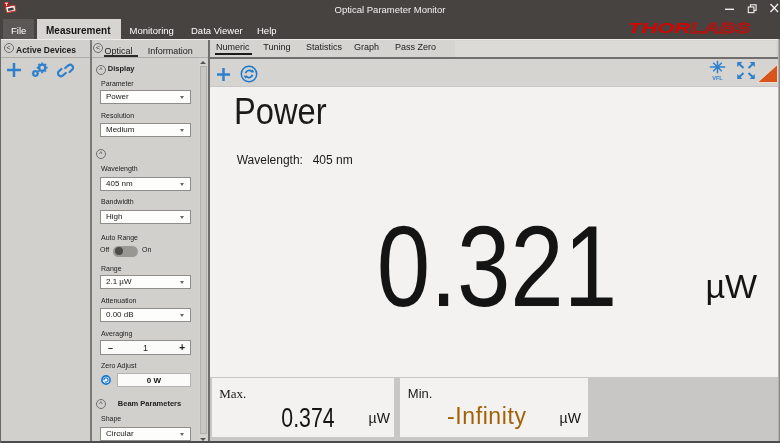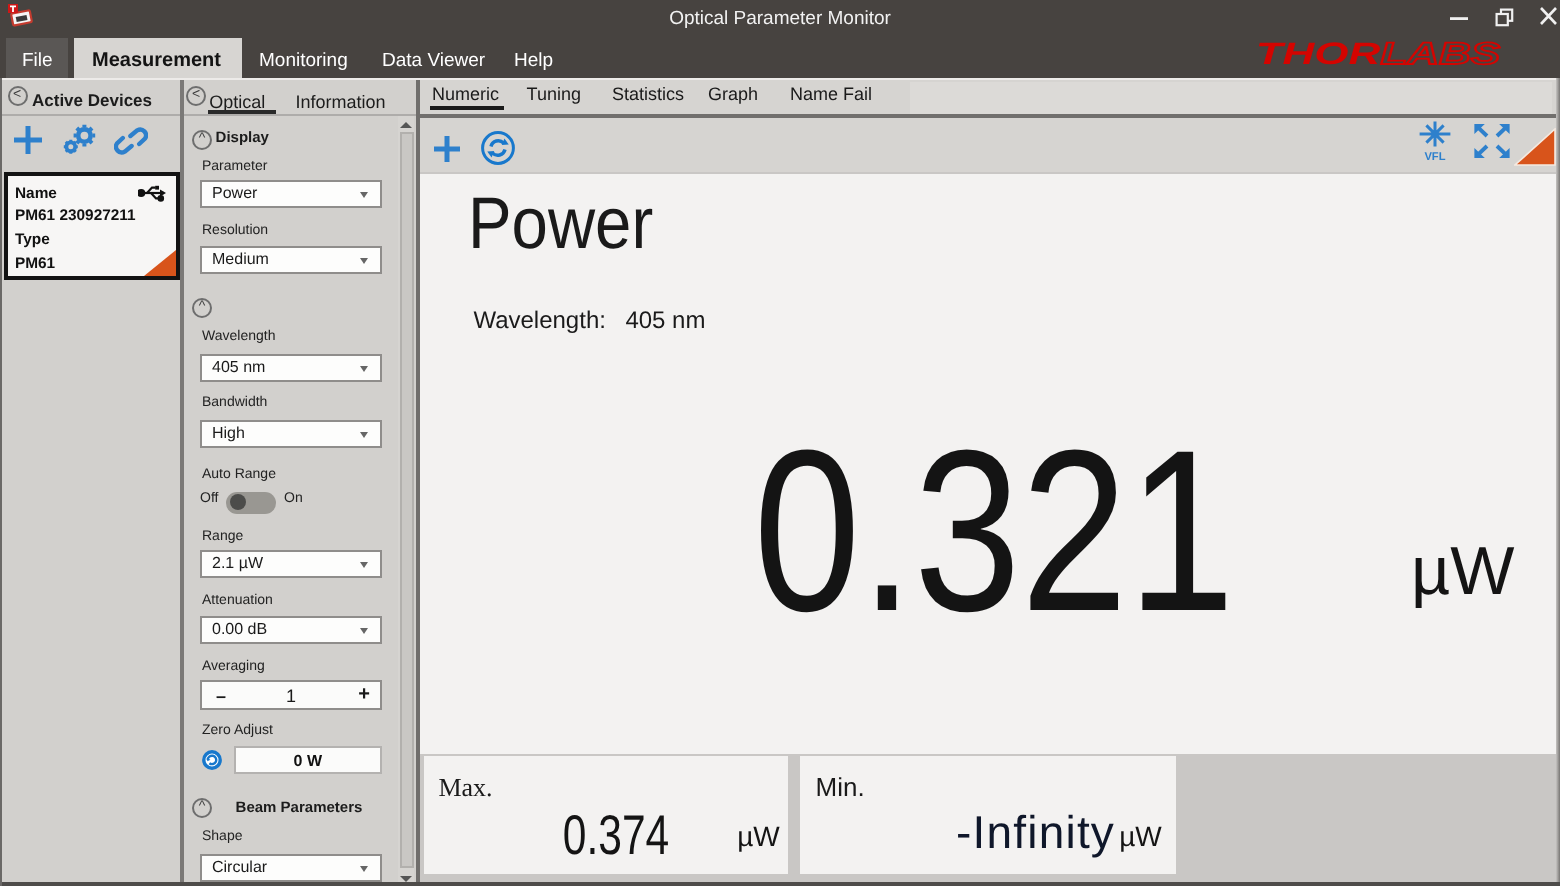--- a/index.html
+++ b/index.html
@@ -103,38 +103,20 @@
           <path d="M4.4 7.9 v1.1 M4.4 13.8 v1.1 M0.9 11.4 h1.1 M6.8 11.4 h1.1 M1.9 8.9 l0.8 0.8 M6.1 13.1 l0.8 0.8 M6.9 8.9 l-0.8 0.8 M2.7 13.1 l-0.8 0.8"></path>
         </g>
   </g>
  </svg>
  <svg class="abs" style="left:56px;top:22.5px" width="17" height="15" viewBox="0 0 17 15">
   <g stroke="#2e80cc" stroke-width="2.2" fill="none" stroke-linecap="round">
    <path d="M8.2 5 L11.6 2.2 a2.9 2.9 0 0 1 3.9 4.1 L12.6 9"></path>
    <path d="M8.8 10 L5.4 12.8 a2.9 2.9 0 0 1 -3.9 -4.1 L4.4 6"></path>
   </g>
  </svg>
- <div class="abs" id="dcard">
-  <div class="ct" style="top:4.6px;">Name</div>
-  <div class="ct" style="top:16.4px;">PM61 230927211</div>
-  <div class="ct" style="top:28.2px;">Type</div>
-  <div class="ct" style="top:40px;">PM61</div>
-  <div id="dcorner"></div>
-  <svg style="position:absolute;right:4px;top:3.5px" width="15" height="9" viewBox="0 0 15 9">
-   <g stroke="#111" stroke-width="1.1" fill="#111">
-    <path d="M2 4.5 H13" fill="none"></path>
-    <path d="M11 2.8 L14 4.5 L11 6.2 z" stroke="none"></path>
-    <circle cx="1.6" cy="4.5" r="1.5"></circle>
-    <path d="M4.5 4.5 L7 1.8 h1.8" fill="none"></path>
-          <rect x="8.6" y="0.9" width="1.9" height="1.9" stroke="none"></rect>
-    <path d="M6.5 4.5 L9 7.2 h1.6" fill="none"></path>
-          <circle cx="11.4" cy="7.2" r="1.1"></circle>
-   </g>
-  </svg>
- </div>
 </div>
 <div class="abs" id="ldivider"></div>
 
 <div class="abs" id="spanel">
  <div class="collapse" style="left:4px;top:24.9px;">^</div>
  <div class="t seclbl" style="left:15.8px;top:25.2px;">Display</div>
  <div class="t flbl" style="left:9px;top:40.2px;">Parameter</div>
  <div class="dd" style="top:50px;">Power<span class="arr"></span></div>
  <div class="t flbl" style="left:9px;top:71.5px;">Resolution</div>
  <div class="dd" style="top:82.9px;">Medium<span class="arr"></span></div>
@@ -188,21 +170,21 @@
 
 <div class="abs" id="main">
  <div id="tabstrip">
       <div id="emptytabs"></div>
     </div>
  <div class="vtab" style="left:6px;">Numeric</div>
  <div class="abs" style="left:5px;top:13.3px;width:37px;height:1.6px;background:#1a1a1a;"></div>
  <div class="vtab" style="left:53.3px;text-align:center;">Tuning</div>
  <div class="vtab" style="left:96px;">Statistics</div>
  <div class="vtab" style="left:144px;">Graph</div>
- <div class="vtab" style="left:185px;">Name Fail</div>
+ <div class="vtab" style="left:185px;">Pass Zero</div>
  <div id="toolbar">
   <svg class="abs" style="left:6px;top:7.3px" width="15" height="15" viewBox="0 0 15 15">
    <path d="M7.5 1 V14 M1 7.5 H14" stroke="#2e80cc" stroke-width="2.5"></path>
   </svg>
   <svg class="abs" style="left:30px;top:6px" width="18" height="18" viewBox="0 0 18 18">
    <circle cx="9" cy="9" r="7.7" fill="none" stroke="#1878cc" stroke-width="1.5"></circle>
    <g transform="rotate(25 9 9)">
    <path d="M5.5 9.8 a3.7 3.7 0 0 1 5 -4.2" stroke="#1878cc" stroke-width="1.7" fill="none"></path>
    <path d="M9.9 3.3 l3.2 1.8 -3 1.8 z" fill="#1878cc"></path>
    <path d="M12.5 8.2 a3.7 3.7 0 0 1 -5 4.2" stroke="#1878cc" stroke-width="1.7" fill="none"></path>
@@ -234,19 +216,19 @@
  <div class="t" id="wave2" style="left:102.7px;top:113.6px;">405 nm</div>
  <div class="t" id="bignum">0.321</div>
  <div class="t" id="bigunit">µW</div>
  <div class="card" id="maxcard">
   <span class="t cl" style="left:7.2px;top:9.1px;font-family:Liberation Serif, serif;">Max.</span>
   <span class="t cv" style="left:46.4px;top:26px;width:100px;">0.374</span>
   <span class="t cu" style="left:156.6px;top:33.1px;">µW</span>
  </div>
  <div class="card" id="mincard">
   <span class="t cl" style="left:7.8px;top:9.3px;">Min.</span>
-  <span class="t" style="left:47px;top:27.3px;font-size:23px;color:#0f172a;letter-spacing:0.6px;margin-left:31px;">-Infinity</span>
+  <span class="t" style="left:47px;top:27.3px;font-size:23px;color:#a16207;letter-spacing:0.6px;">-Infinity</span>
   <span class="t cu" style="left:159.6px;top:33.1px;">µW</span>
  </div>
 </div>
 <div class="abs" id="bR"></div>
 <div class="abs" id="bB"></div>
 <div class="abs" id="bL"></div>
 
 </body></html>

